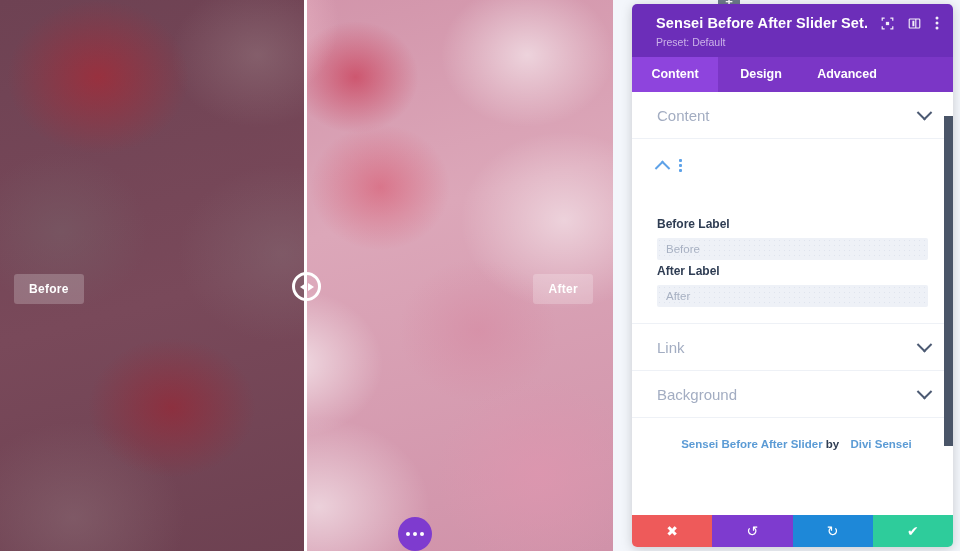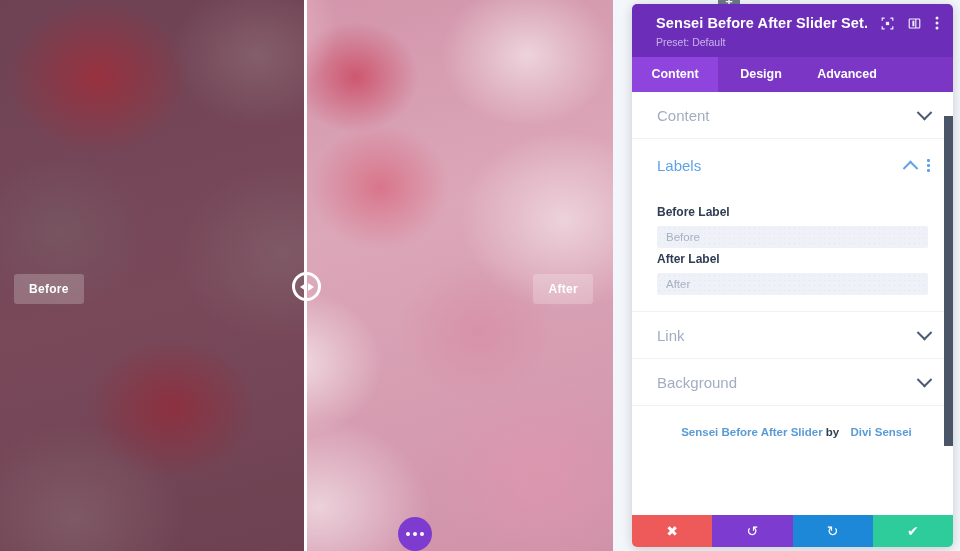--- a/index.html
+++ b/index.html
@@ -249,21 +249,21 @@
   }
   .accordion.open .chev {
     border-right-color: #5ea2e8;
     border-bottom-color: #5ea2e8;
     transform: rotate(-135deg) translate(-2px,-2px);
   }
   .dots-v { display: flex; flex-direction: column; gap: 2px; }
   .dots-v i { width: 3px; height: 3px; background: #5ea2e8; display: block; border-radius: 1px; }
 
   .acc-panel { padding: 4px 25px 16px; border-bottom: 1px solid #eef1f6; }
-  .field { margin-top: 10px; }
+  .field { margin-top: 22px; }
   .field-label {
     font-size: 12px;
     color: #2f3d53;
     font-weight: bold;
     margin-bottom: 7px;
     display: block;
   }
   .field-input {
     width: 100%;
     box-sizing: border-box;
@@ -395,21 +395,20 @@
     <div id="modal-body">
 
       <div class="accordion">
         <span class="acc-title">Content</span>
         <span class="acc-tools">
           <span class="chev"></span>
         </span>
       </div>
 
       <div class="accordion open" style="border-bottom:none; height:52px;">
-        <span class="acc-title">Labels</span>
         <span class="acc-tools">
           <span class="chev"></span>
           <span class="dots-v">
             <i></i>
             <i></i>
             <i></i>
           </span>
         </span>
       </div>
 

